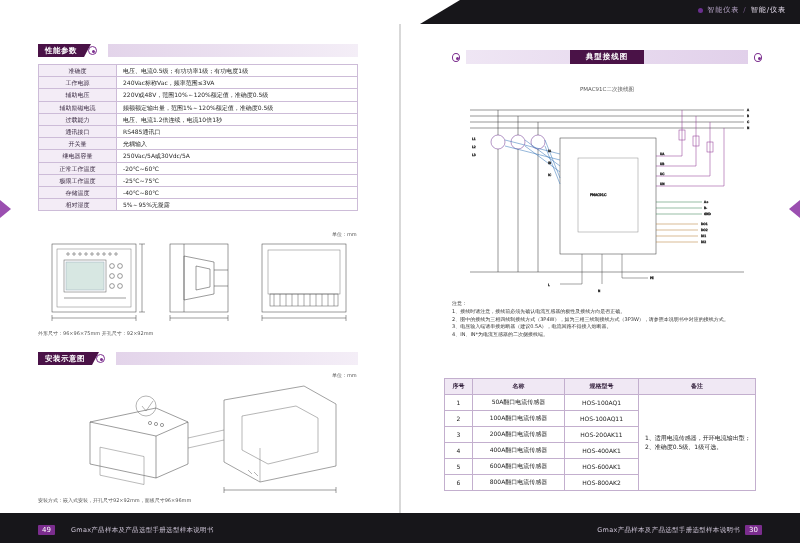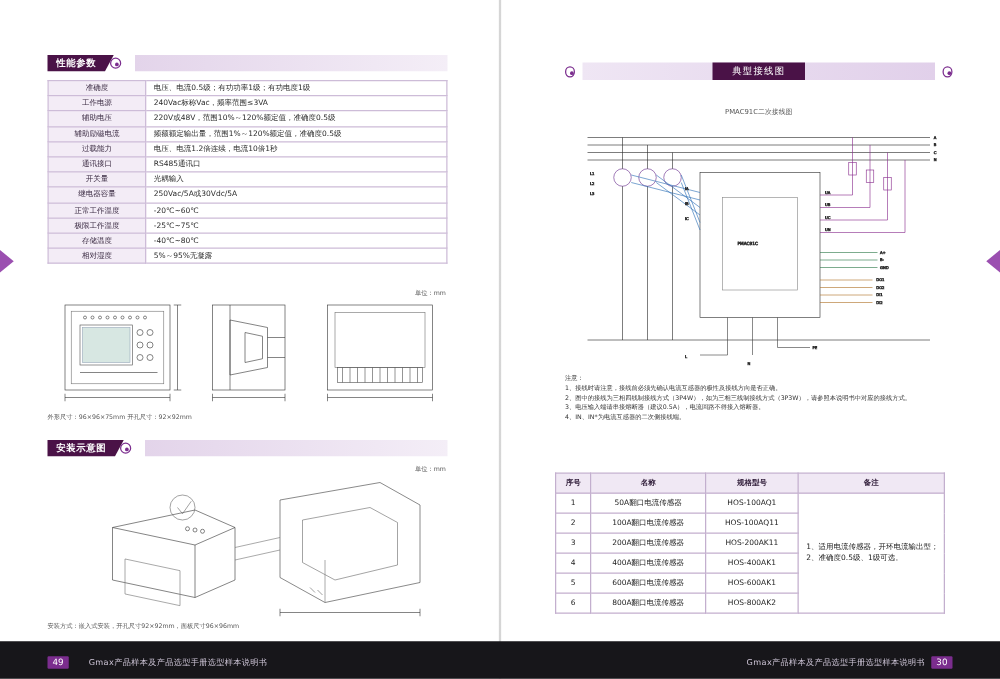--- a/index.html
+++ b/index.html
@@ -140,21 +140,21 @@
     display:flex; align-items:center; justify-content:center;
     gap:6px;
   }
   .wire-title .bar {
     background:linear-gradient(to right,#efe6f4,#e1d0ea);
     height:14px; width:100%;
     display:flex; align-items:center; justify-content:center;
     position:relative;
   }
   .wire-title .tag {
-    background:#4a1247; color:#fff; font-size:7.5px; font-weight:normal;
+    background:#4a1247; color:#fff; font-size:7.5px; font-weight:bold;
     padding:2px 16px; letter-spacing:1px;
   }
   .wire-title .mark {
     width:9px;height:9px;border-radius:50%;
     border:1px solid #7b2d8e; position:relative;
   }
   .wire-title .mark:after{
     content:"";position:absolute;left:3px;top:3px;width:3px;height:3px;
     border-radius:50%;background:#7b2d8e;
   }
@@ -200,20 +200,29 @@
 </style>
 </head>
 <body>
 
 <div class="spread">
 
   <div class="page left"></div>
   <div class="page right"></div>
   <div class="gutter"></div>
 
+  <div class="topband">
+    <div class="white-wedge"></div>
+    <div class="topband-label">
+      <span class="dot"></span>
+      <span class="t1">智能仪表</span>
+      <span class="sep">/</span>
+      <span class="t2">智能/仪表</span>
+    </div>
+  </div>
 
   <div class="botband"></div>
   <div class="footer left">
     <span class="pagenum">49</span>
     <span>Gmax产品样本及产品选型手册选型样本说明书</span>
   </div>
   <div class="footer right">
     <span>Gmax产品样本及产品选型手册选型样本说明书</span>
     <span class="pagenum">30</span>
   </div>

